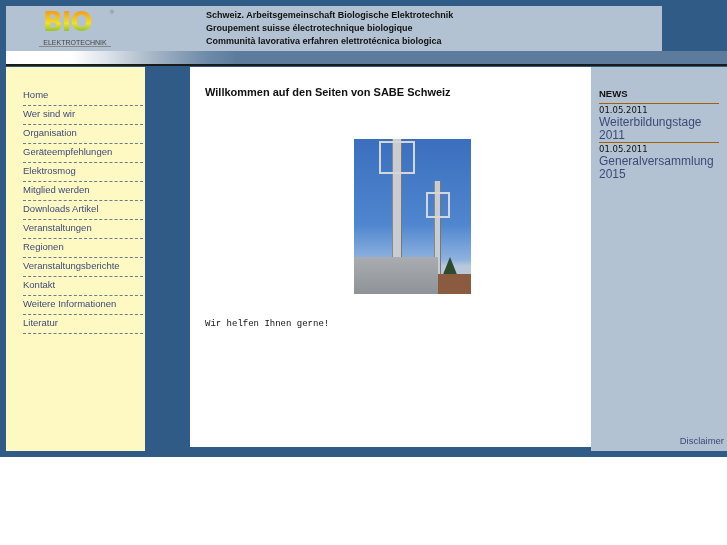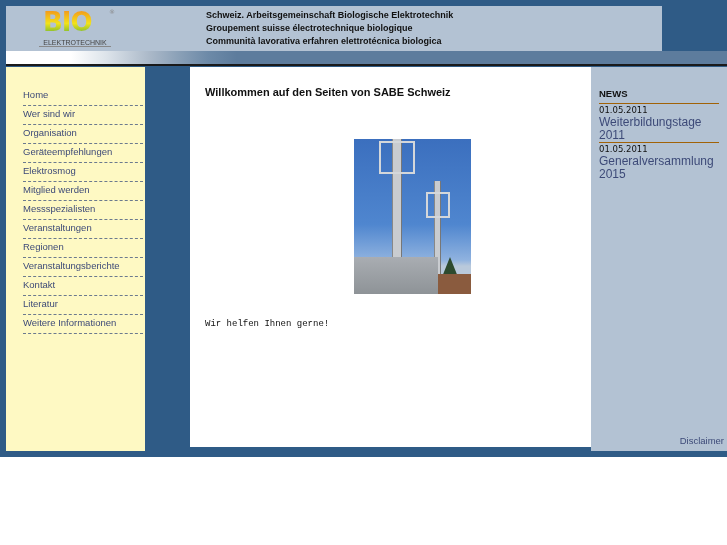--- a/index.html
+++ b/index.html
@@ -58,27 +58,27 @@
   <div id="blackline"></div>
 
   <div id="leftcol">
     <ul class="nav">
       <li><span>Home</span></li>
       <li><span>Wer sind wir</span></li>
       <li><span>Organisation</span></li>
       <li><span>Geräteempfehlungen</span></li>
       <li><span>Elektrosmog</span></li>
       <li><span>Mitglied werden</span></li>
-      <li><span>Messspezialisten</span></li>
+      <li><span>Downloads Artikel</span></li>
       <li><span>Veranstaltungen</span></li>
       <li><span>Regionen</span></li>
       <li><span>Veranstaltungsberichte</span></li>
       <li><span>Kontakt</span></li>
+      <li><span>Weitere Informationen</span></li>
       <li><span>Literatur</span></li>
-      <li><span>Weitere Informationen</span></li>
     </ul>
   </div>
 
   <div id="main">
     <h1>Willkommen auf den Seiten von SABE Schweiz</h1>
     <div id="photo" title="Mobilfunkantennen auf einem Dach">
       <div class="mast" style="left:38px;top:0;width:8px;height:155px;"></div>
       <div class="frame" style="left:25px;top:2px;width:32px;height:29px;"></div>
       <div class="mast" style="left:80px;top:42px;width:5px;height:95px;"></div>
       <div class="frame" style="left:72px;top:53px;width:20px;height:22px;"></div>

